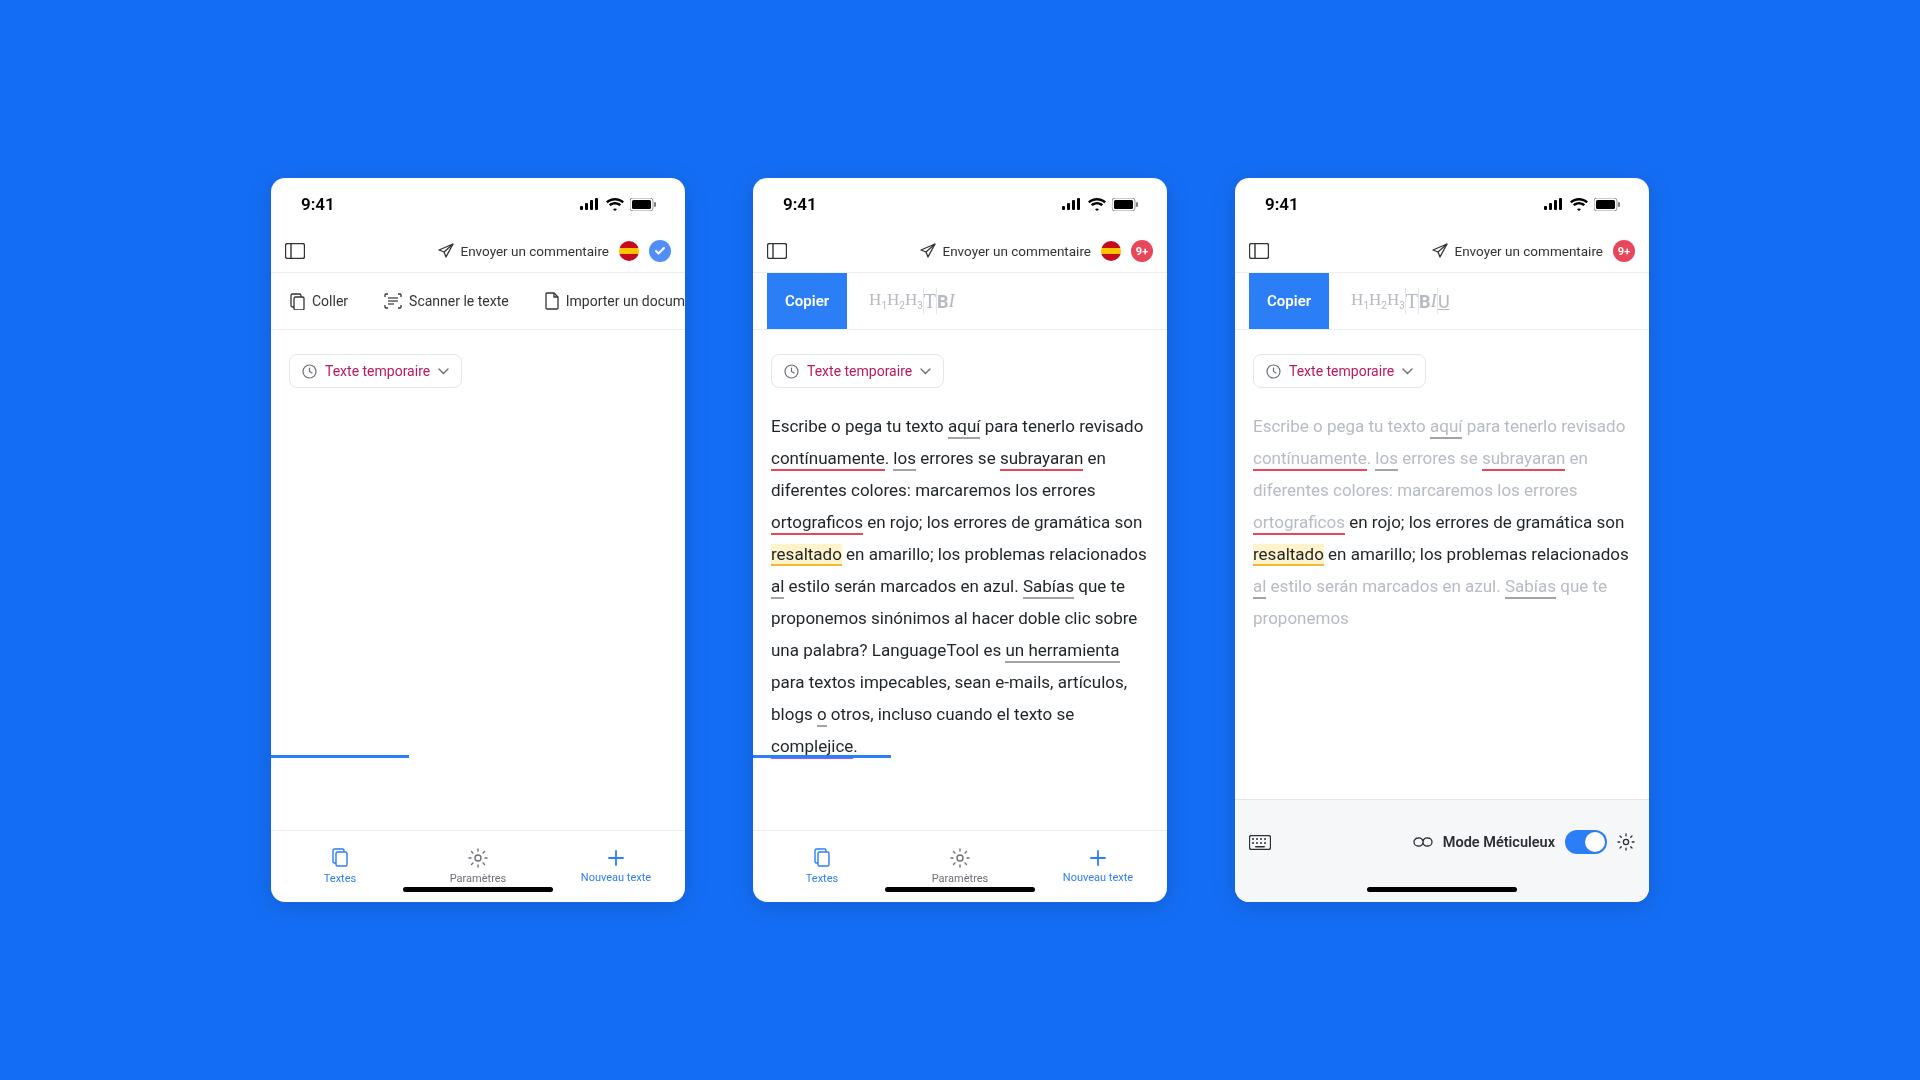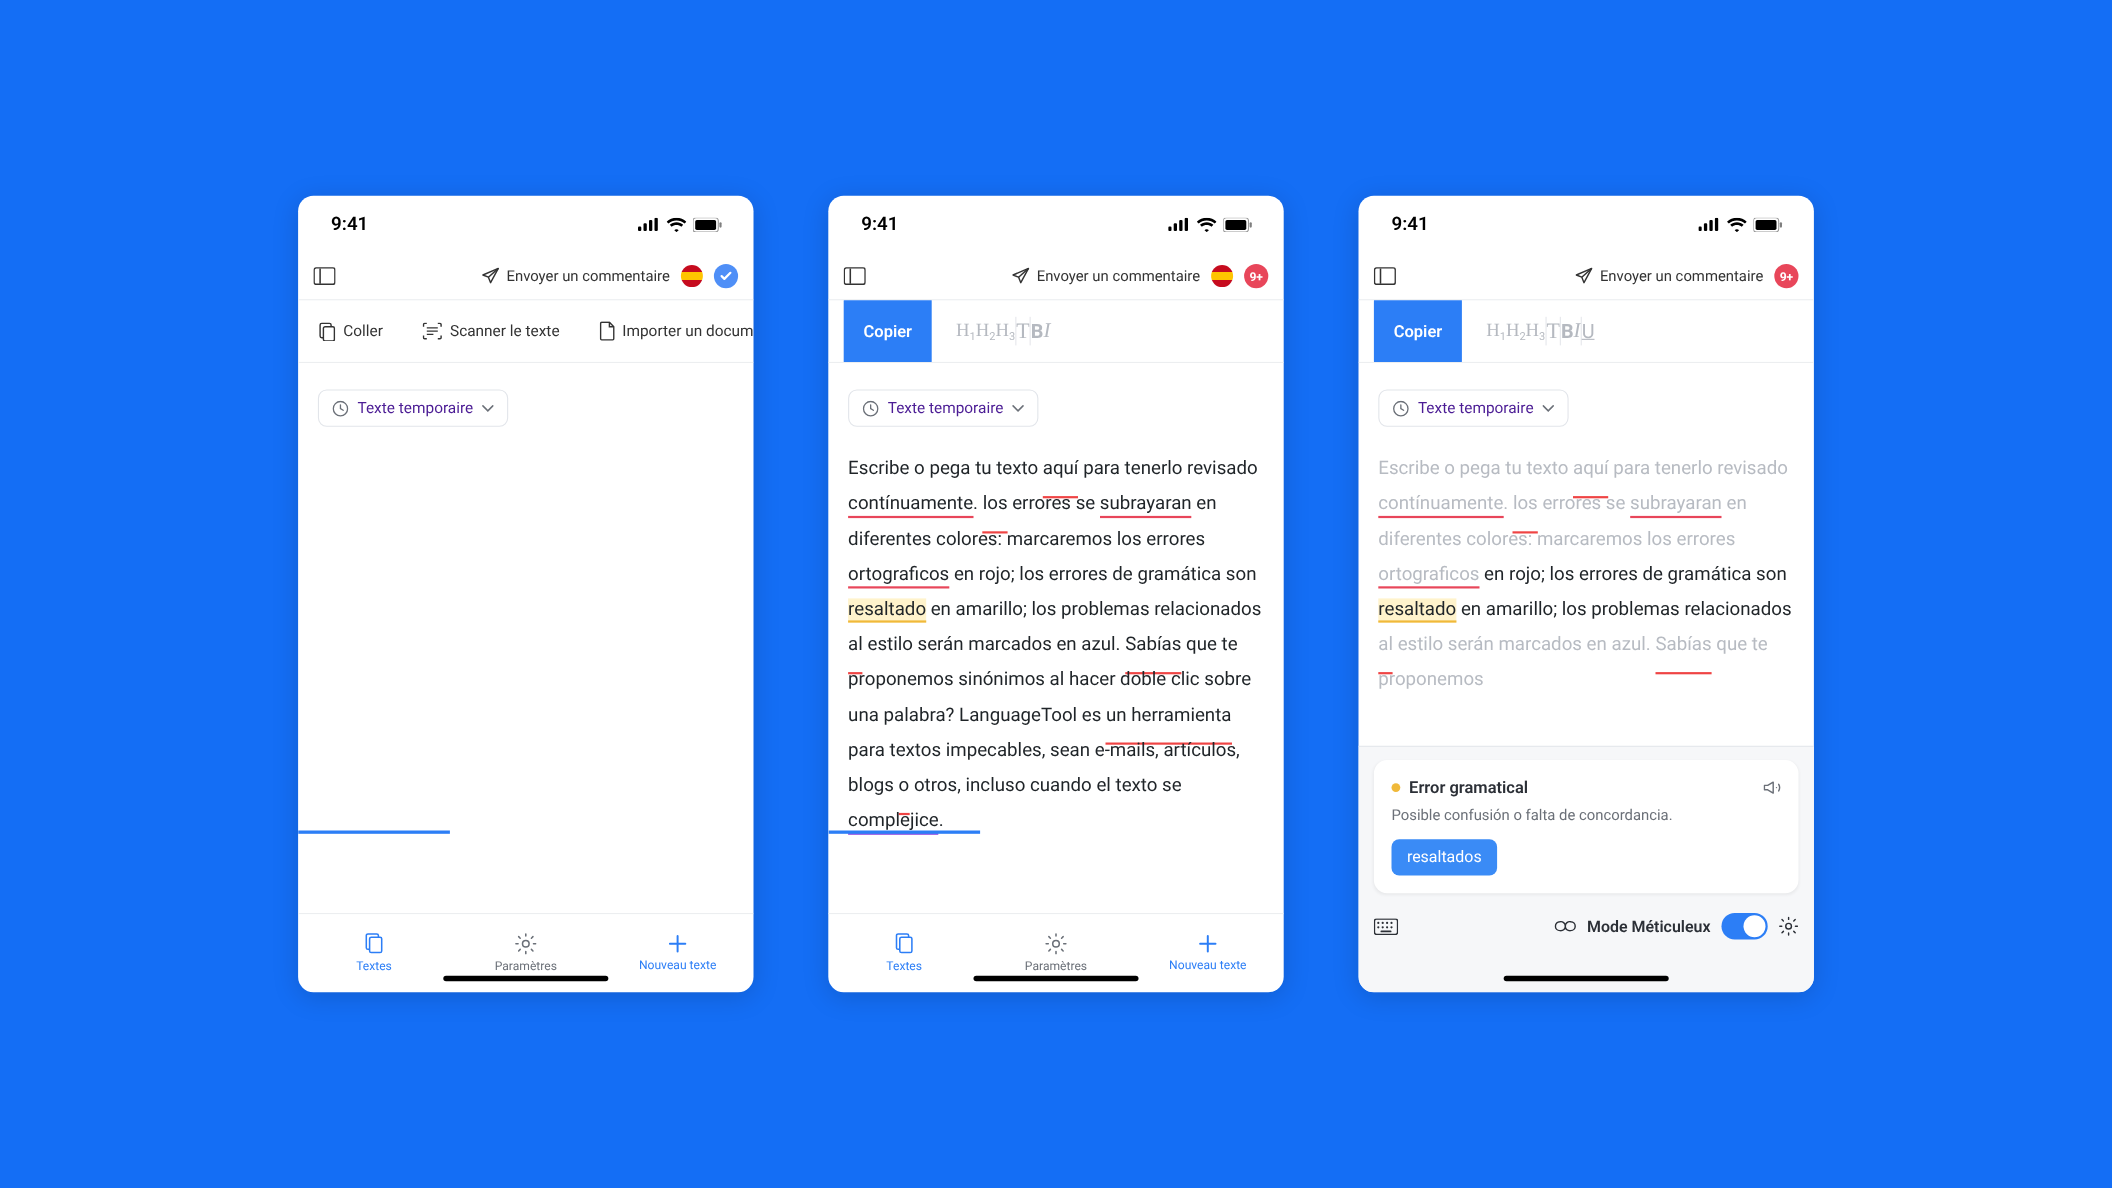--- a/index.html
+++ b/index.html
@@ -19,25 +19,25 @@
   .tb-sep { width:1px; height:28px; background:#e5e7eb; margin:0 6px; }
   .copy-btn { background:#2c7ef6; color:#fff; font-size:15px; font-weight:600; border:none; border-radius:8px; padding:26px 18px; }
   .fmt-group { display:flex; align-items:center; margin-left:14px; color:#b5b9c0; }
   .fmt-h { font-family:Georgia,serif; font-size:17px; color:#b5b9c0; }
   .fmt-h sub { font-size:10px; }
   .fmt-t { font-family:Georgia,serif; font-size:20px; }
   .fmt-b { font-weight:700; font-size:18px; }
   .fmt-i { font-style:italic; font-family:Georgia,serif; font-size:19px;}
   .fmt-sep { width:1px; height:26px; background:#e5e7eb; }
   .content { flex:1; padding:24px 18px 0 18px; overflow:hidden; position:relative; }
-  .chip { display:inline-flex; align-items:center; gap:8px; border:1px solid #e2e5ea; border-radius:8px; padding:8px 12px; font-size:14px; color:#4c1d95; background:#fff; }
+  .chip { display:inline-flex; align-items:center; gap:8px; border:1px solid #e2e5ea; border-radius:8px; padding:8px 12px; font-size:14px; color:#be185d; background:#fff; }
   .editor { margin-top:22px; font-size:17px; line-height:32px; color:#1f2428; }
   .ph { color:#7a7f87; }
   .link { text-decoration:underline; color:#7a7f87; }
-  .u-blue { border-bottom:2px solid #ef4444; padding-bottom:15px; }
+  .u-blue { border-bottom:2px solid #a3a3a3; padding-bottom:1px; }
   .u-red { border-bottom:2px solid #e8465a; padding-bottom:1px; }
   .u-yellow { background:#fff3cc; border-bottom:2px solid #f0b93a; }
   .u-purple { border-bottom:2px solid #9b5de5; padding-bottom:1px; }
   .dim { color:#b7bbc2; }
   .hl { color:#1f2428; }
   .bottom-nav { height:72px; border-top:1px solid #eceef0; display:flex; }
   .nav-item { flex:1; display:flex; flex-direction:column; align-items:center; justify-content:center; gap:4px; font-size:11px; color:#6b7078; }
   .nav-item.active { color:#2c7ef6; }
   .nav-ind { position:absolute; bottom:72px; left:0; height:3px; background:#2c7ef6; }
   .home-ind { position:absolute; bottom:10px; left:50%; transform:translateX(-50%); width:150px; height:5px; background:#000; border-radius:3px; }
@@ -317,32 +317,20 @@
       <svg width="11" height="7" viewBox="0 0 11 7">
           <path d="M1 1l4.5 4.5L10 1" stroke="#6b7078" stroke-width="1.4" fill="none" stroke-linecap="round"></path>
         </svg>
     </div>
     <div class="editor dim txt-editable">
       <span>Escribe o pega tu texto </span><span class="u-blue">aquí</span><span> para tenerlo revisado </span><span class="u-red">contínuamente</span><span>. </span><span class="u-blue">los</span><span> errores se </span><span class="u-red">subrayaran</span><span> en diferentes colores: marcaremos los errores </span><span class="u-red">ortograficos</span><span class="hl"><span> en rojo; los errores de gramática son </span><span class="u-yellow">resaltado</span><span> en amarillo; los problemas relacionados </span></span><span class="u-blue">al</span><span> estilo serán marcados en azul. </span><span class="u-blue">Sabías</span><span> que te proponemos</span>
     </div>
   </div>
 
   <div class="panel">
-    <div class="card">
-      <div class="card-title">
-        <span class="dot-yellow"></span>
-        <span>Error gramatical</span>
-        <div class="spacer"></div>
-        <svg width="16" height="15" viewBox="0 0 16 15">
-            <path d="M1 5v4h3l5 3V2L4 5H1zm11 2a3 3 0 010 0m2-3a6 6 0 010 6" stroke="#6b7078" stroke-width="1.3" fill="none" stroke-linecap="round" stroke-linejoin="round"></path>
-          </svg>
-      </div>
-      <div class="card-desc">Posible confusión o falta de concordancia.</div>
-      <span class="sugg">resaltados</span>
-    </div>
     <div class="panel-foot">
       <svg width="22" height="15" viewBox="0 0 22 15">
           <rect x="0.5" y="0.5" width="21" height="14" rx="2" fill="none" stroke="#2b2f36" stroke-width="1.3"></rect>
           <circle cx="4" cy="4" r="1" fill="#2b2f36"></circle>
           <circle cx="8" cy="4" r="1" fill="#2b2f36"></circle>
           <circle cx="12" cy="4" r="1" fill="#2b2f36"></circle>
           <circle cx="16" cy="4" r="1" fill="#2b2f36"></circle>
           <circle cx="4" cy="8" r="1" fill="#2b2f36"></circle>
           <circle cx="8" cy="8" r="1" fill="#2b2f36"></circle>
           <circle cx="12" cy="8" r="1" fill="#2b2f36"></circle>

